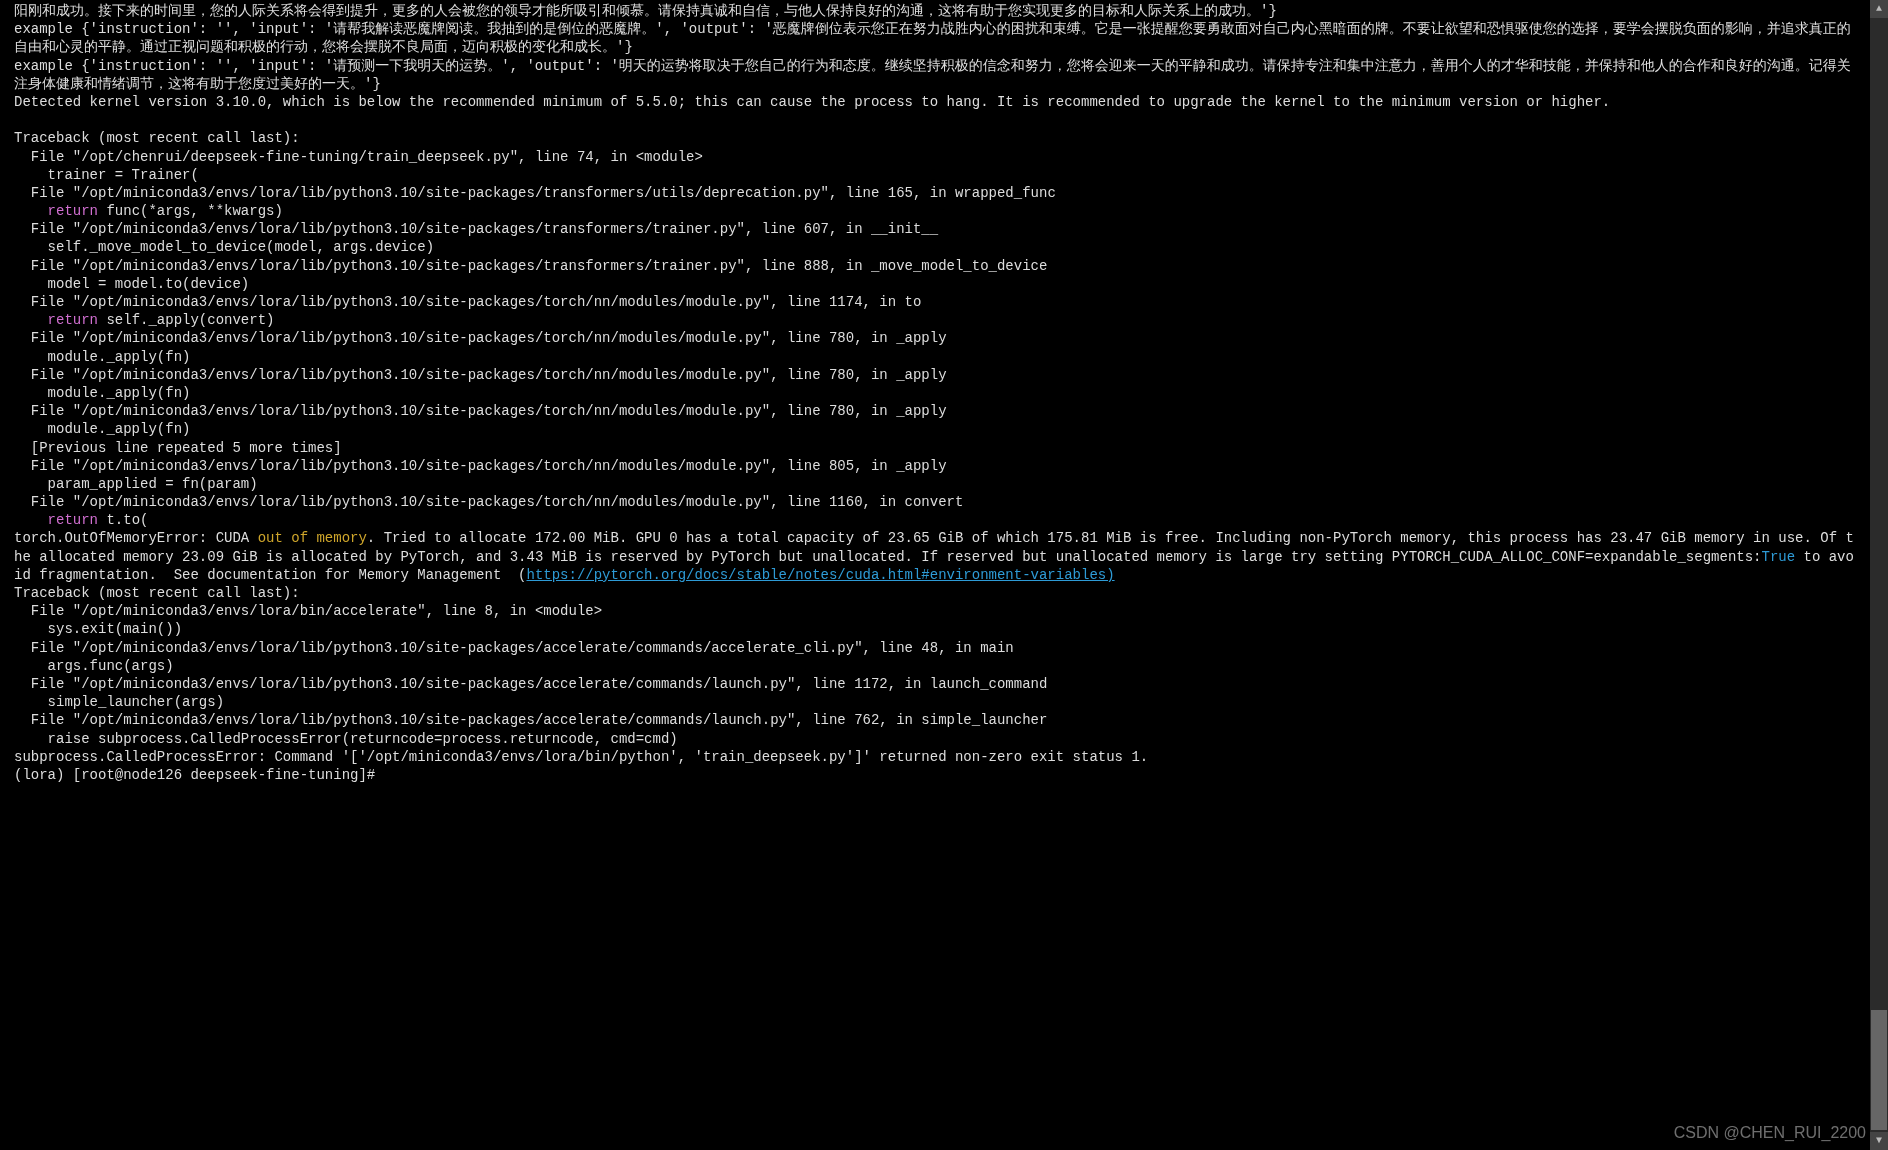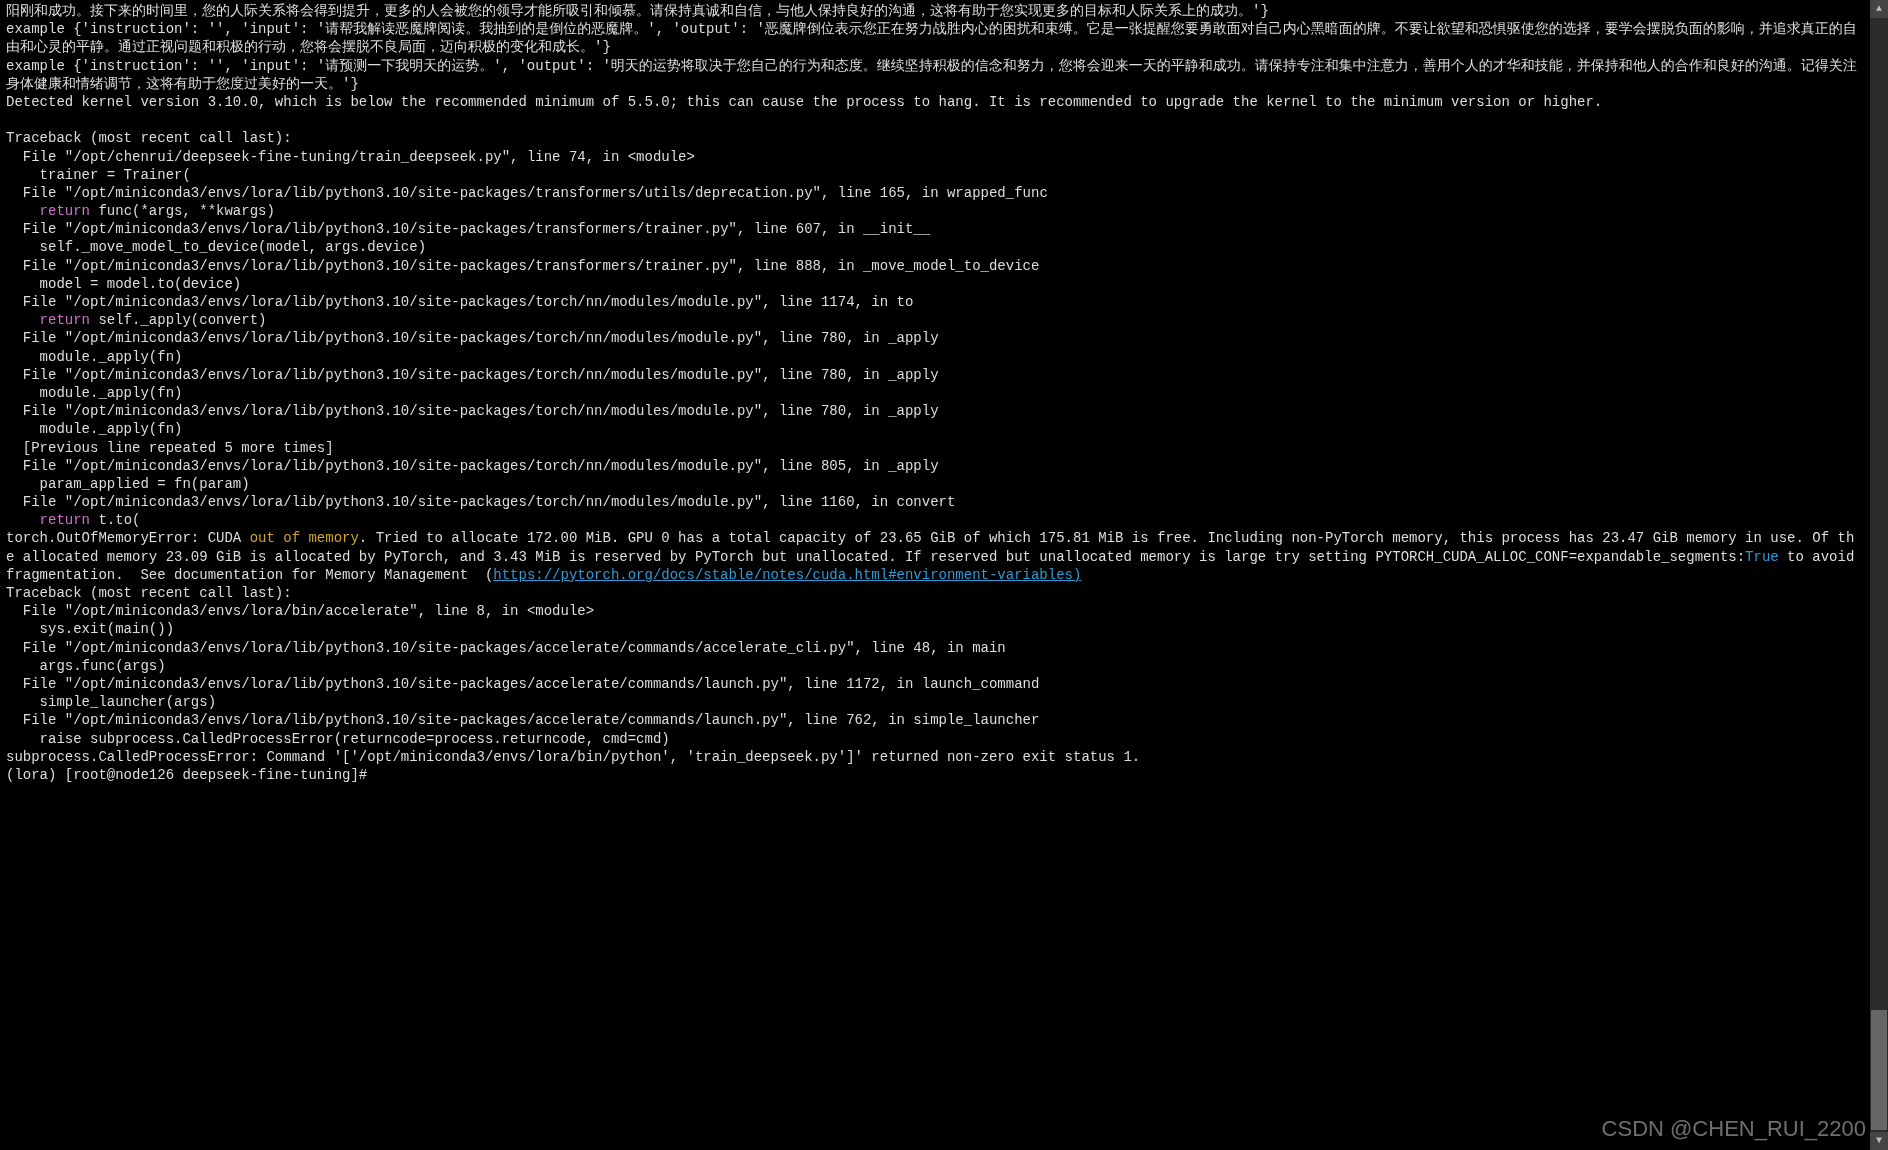--- a/index.html
+++ b/index.html
@@ -8,21 +8,21 @@
     color: #ddd;
     font-family: "Consolas", "Courier New", monospace;
     font-size: 14px;
     line-height: 1.3;
     width: 1888px;
     height: 1150px;
     overflow: hidden;
     position: relative;
   }
   .terminal {
-    padding: 2px 6px;
+    padding: 2px 14px;
     white-space: pre-wrap;
     word-break: break-all;
     width: 1868px;
   }
   .scrollbar {
     position: absolute;
     right: 0;
     top: 0;
     width: 18px;
     height: 100%;
@@ -51,21 +51,21 @@
   .kw-return { color: #d16fd1; }
   .kw-true { color: #2e9bd6; }
   .warn { color: #cfa62b; }
   .link { color: #2e9bd6; text-decoration: underline; }
   .watermark {
     position: absolute;
     right: 22px;
     bottom: 6px;
     color: rgba(200,200,200,0.55);
     font-family: Arial, sans-serif;
-    font-size: 22px;
+    font-size: 16px;
     pointer-events: none;
   }
 </style>
 </head>
 <body>
 
 <div class="terminal"><span>阳刚和成功。接下来的时间里，您的人际关系将会得到提升，更多的人会被您的领导才能所吸引和倾慕。请保持真诚和自信，与他人保持良好的沟通，这将有助于您实现更多的目标和人际关系上的成功。'}</span>
 <span>example {'instruction': '', 'input': '请帮我解读恶魔牌阅读。我抽到的是倒位的恶魔牌。', 'output': '恶魔牌倒位表示您正在努力战胜内心的困扰和束缚。它是一张提醒您要勇敢面对自己内心黑暗面的牌。不要让欲望和恐惧驱使您的选择，要学会摆脱负面的影响，并追求真正的自由和心灵的平静。通过正视问题和积极的行动，您将会摆脱不良局面，迈向积极的变化和成长。'}</span>
 <span>example {'instruction': '', 'input': '请预测一下我明天的运势。', 'output': '明天的运势将取决于您自己的行为和态度。继续坚持积极的信念和努力，您将会迎来一天的平静和成功。请保持专注和集中注意力，善用个人的才华和技能，并保持和他人的合作和良好的沟通。记得关注身体健康和情绪调节，这将有助于您度过美好的一天。'}</span>
 <span>Detected kernel version 3.10.0, which is below the recommended minimum of 5.5.0; this can cause the process to hang. It is recommended to upgrade the kernel to the minimum version or higher.</span>

